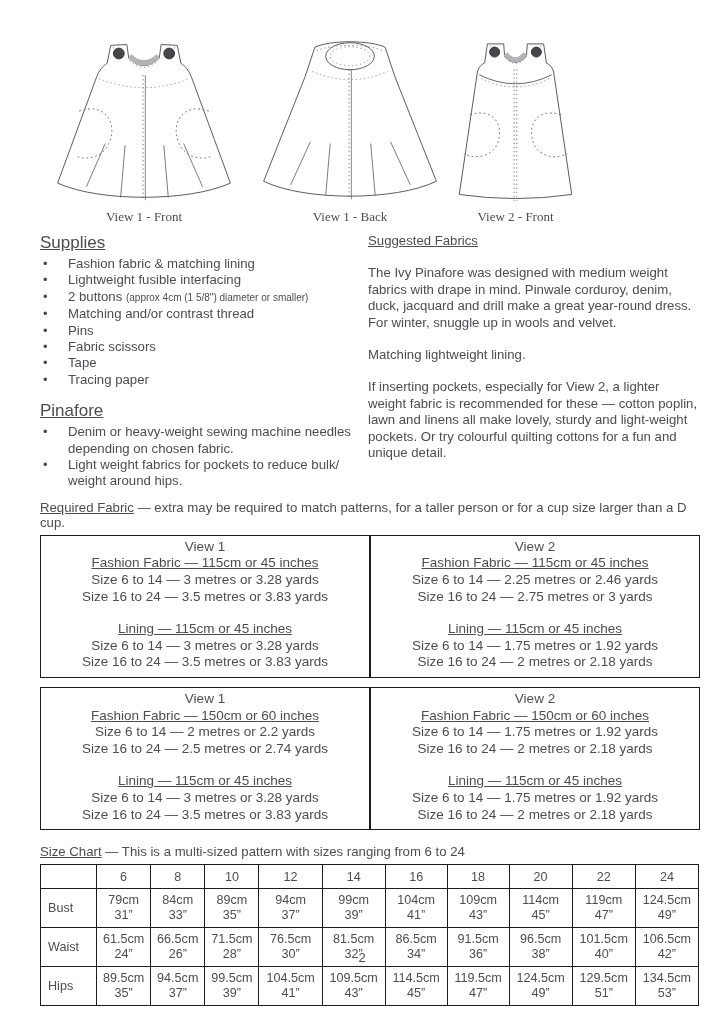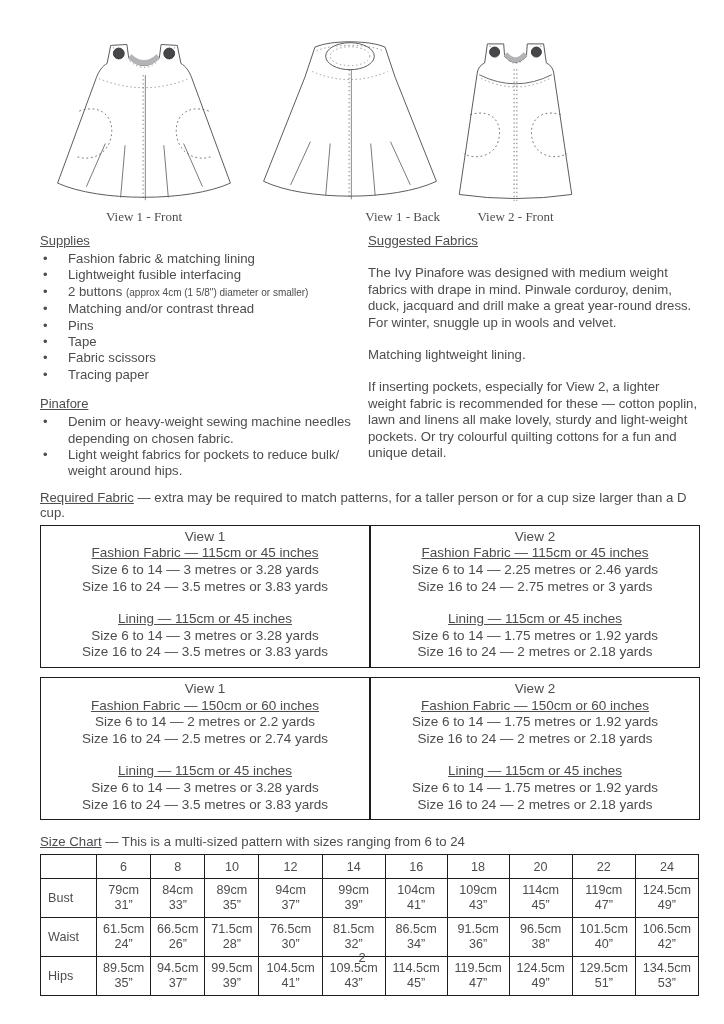--- a/index.html
+++ b/index.html
@@ -7,30 +7,30 @@
     width:724px;height:1024px;background:#ffffff;overflow:hidden;
     font-family:"Liberation Sans", sans-serif;color:#4d4d50;position:relative;
   }
   .page{padding:38px 24px 0 40px;}
 
   
   .illus-row{display:flex;align-items:flex-end;margin-left:10px;font-family:Liberation Serif, serif;}
   figure{margin:0;text-align:center;}
   figcaption{font-size:13px;margin-top:5px;color:#4d4d50;}
   .f-v1f{margin-left:4px;}
-  .f-v1b{margin-left:26px;text-align:right;}
+  .f-v1b{margin-left:26px;}
   .f-v2f{margin-left:12px;}
   .f-v2b{margin-left:16px;}
   svg{display:block;}
 
   
   .cols{display:flex;margin-top:8px;}
   .col-left{width:326px;flex:none;}
   .col-right{flex:1;padding-left:2px;}
-  .sec-title{font-size:13px;text-decoration:underline;margin:0 0 3px 0;font-weight:400;}
+  .sec-title{font-size:17px;text-decoration:underline;margin:0 0 3px 0;font-weight:400;}
   ul{list-style:none;margin:0;padding:0;}
   li{position:relative;padding-left:28px;font-size:13.2px;line-height:16.4px;}
   li::before{content:"•";position:absolute;left:3px;top:0;font-size:13px;}
   li small{font-size:10px;}
   .optional-block{margin-top:13px;}
   .col-right p{font-size:13.2px;line-height:16.4px;margin:0 0 16px 0;}
   .col-right p:nth-of-type(2){margin-bottom:16px;}
 
   
   .rf-section{margin-top:10px;}
@@ -117,22 +117,22 @@
 
   <div class="cols">
     <div class="col-left">
       <p class="sec-title">Supplies</p>
       <ul>
         <li><span>Fashion fabric &amp; matching lining</span></li>
         <li><span>Lightweight fusible interfacing</span></li>
         <li><span>2 buttons</span> <small>(approx 4cm (1 5/8") diameter or smaller)</small></li>
         <li><span>Matching and/or contrast thread</span></li>
         <li><span>Pins</span></li>
+        <li><span>Fabric scissors</span></li>
         <li><span>Tape</span></li>
-        <li><span>Fabric scissors</span></li>
         <li><span>Tracing paper</span></li>
       </ul>
       <div class="optional-block">
         <p class="sec-title">Pinafore</p>
         <ul>
           <li><span>Denim or heavy-weight sewing machine needles depending on chosen fabric.</span></li>
           <li><span>Light weight fabrics for pockets to reduce bulk/ weight around hips.</span></li>
         </ul>
       </div>
     </div>

